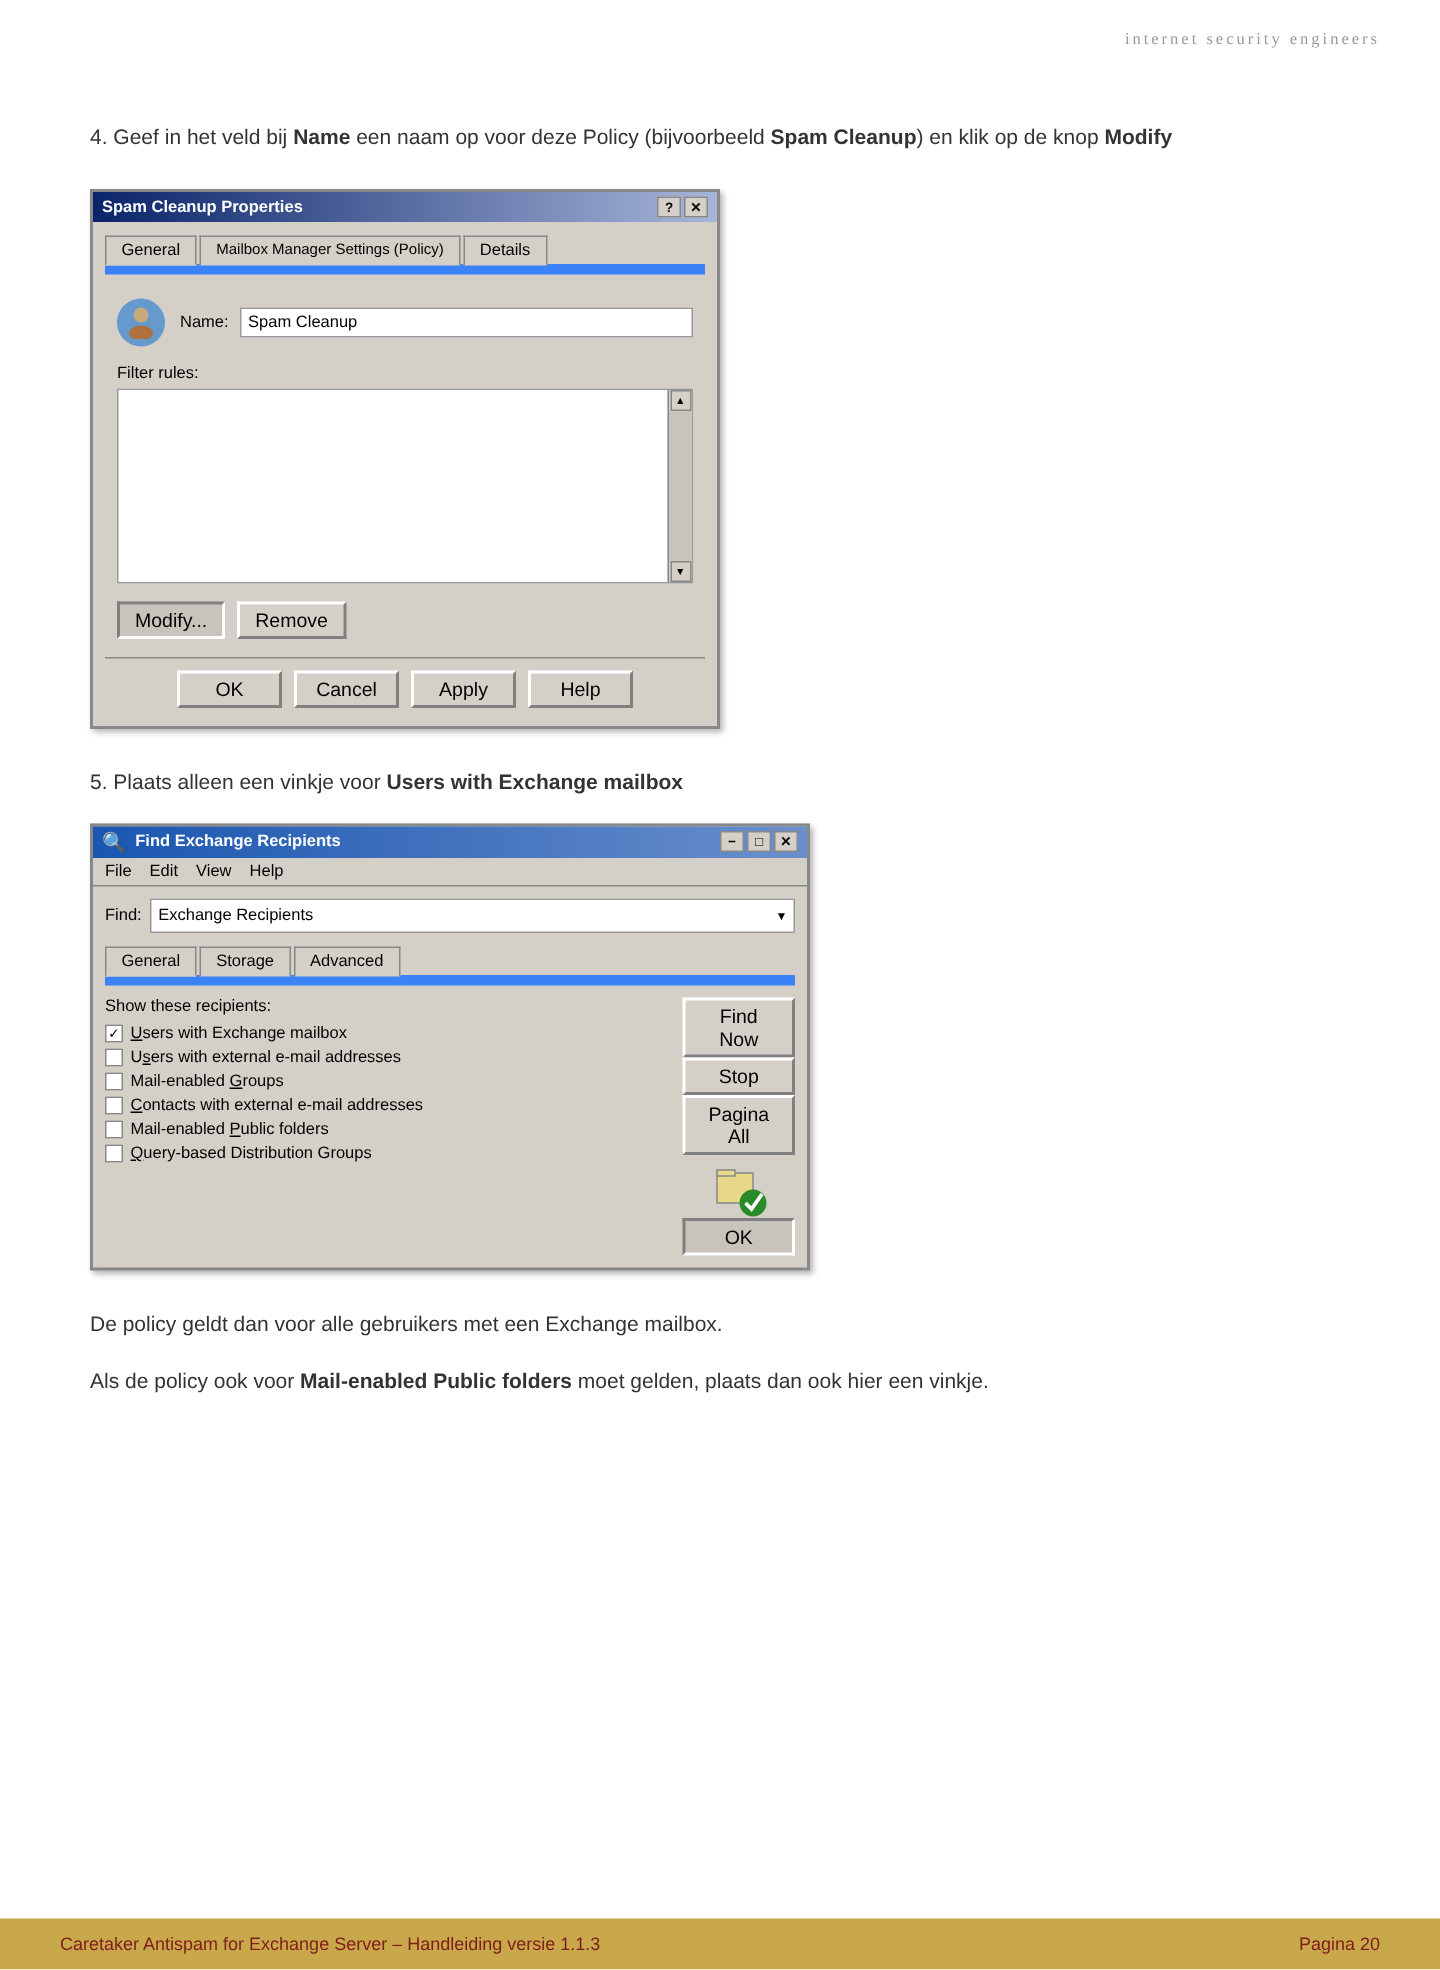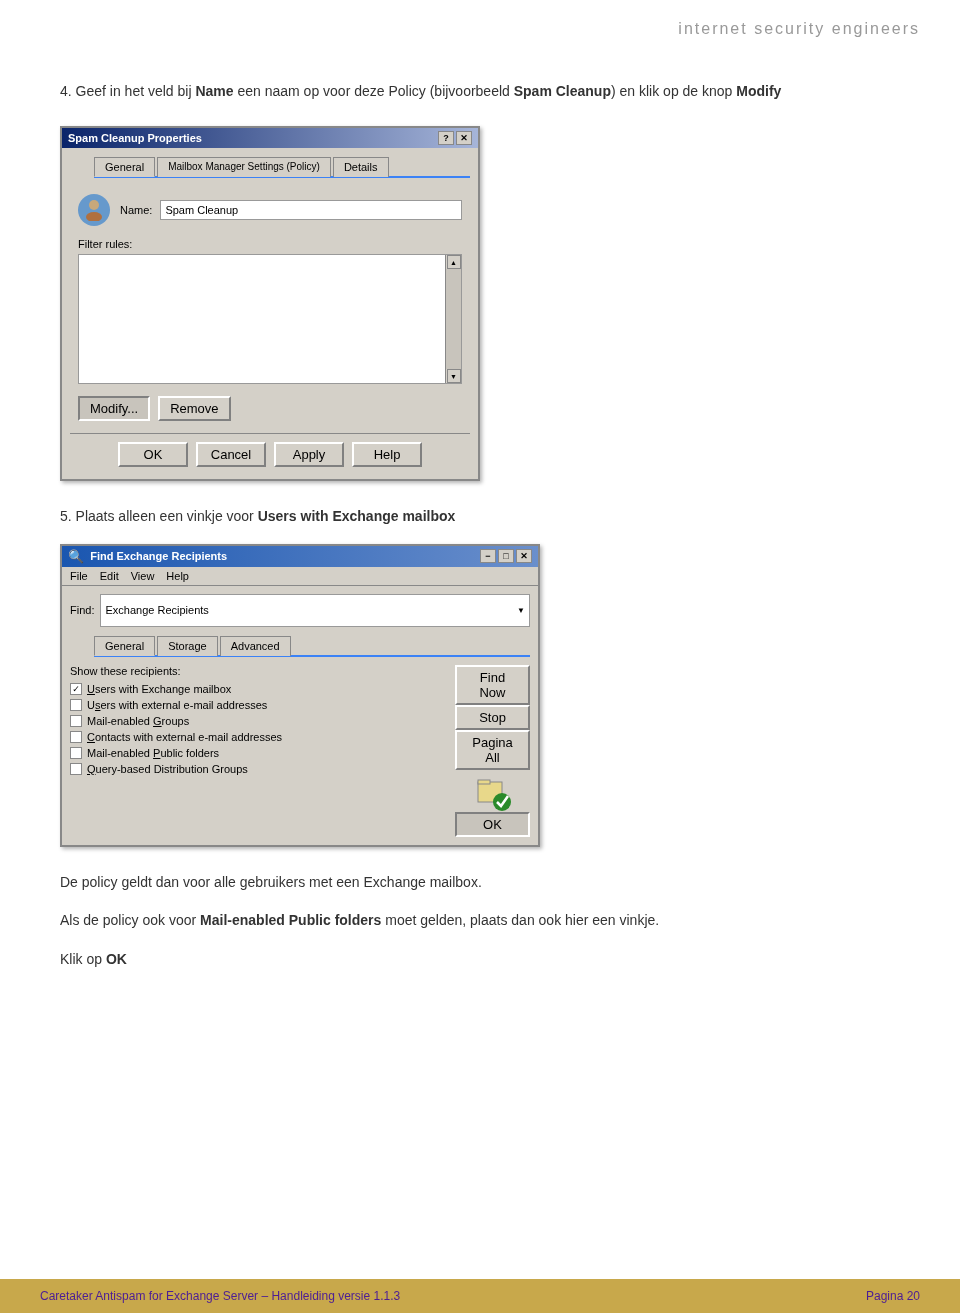--- a/index.html
+++ b/index.html
@@ -21,23 +21,24 @@
       right: 40px;
       text-align: right;
     }
     .logo-title {
       font-size: 28px;
       color: #b5451b;
       font-family: Georgia, serif;
       letter-spacing: 1px;
     }
     .logo-subtitle {
-      font-size: 16px;
+      font-size: 11px;
       color: #999;
       letter-spacing: 2px;
+      font-family: Liberation Serif, serif;
     }
 
     
     .content {
       padding: 80px 60px 80px 60px;
     }
 
     
     .step-text {
       font-size: 14px;
@@ -89,23 +90,22 @@
       font-weight: bold;
     }
 
     .win-body {
       padding: 8px;
     }
 
     
     .win-tabs {
       display: flex;
-      border-bottom: 2px solid #3b82f6;
+      border-bottom: 7px solid #3b82f6;
       margin-bottom: 8px;
-      margin-left: 24px;
     }
     .win-tab {
       padding: 3px 10px;
       border: 1px solid #888;
       border-bottom: none;
       background: #d4d0c8;
       font-size: 11px;
       cursor: pointer;
       margin-right: 2px;
       position: relative;
@@ -250,21 +250,21 @@
       align-items: center;
       margin-bottom: 8px;
       gap: 6px;
     }
     .find-label {
       font-size: 11px;
       white-space: nowrap;
     }
     .find-dropdown {
       flex: 1;
-      height: 33px;
+      height: 23px;
       border: 1px solid #999;
       background: white;
       font-size: 11px;
       padding: 0 4px;
       display: flex;
       align-items: center;
       justify-content: space-between;
     }
     .find-dropdown-arrow {
       font-size: 8px;
@@ -321,21 +321,21 @@
       margin-top: 4px;
     }
 
     
     .footer {
       position: absolute;
       bottom: 0;
       left: 0;
       right: 0;
       background: #c8a84b;
-      color: #4c1d95;
+      color: #7f1d1d;
       padding: 10px 40px;
       display: flex;
       justify-content: space-between;
       align-items: center;
       font-size: 12px;
     }
 
     .section-gap {
       margin-bottom: 24px;
     }
@@ -514,22 +514,19 @@
   <div class="step-text" style="margin-bottom: 16px;">
     <span>De policy geldt dan voor alle gebruikers met een Exchange mailbox.</span>
   </div>
 
   
   <div class="step-text" style="margin-bottom: 16px;">
     <span>Als de policy ook voor </span><strong>Mail-enabled Public folders</strong><span> moet gelden, plaats dan ook hier een vinkje.</span>
   </div>
 
   
-  <div class="step-text">
-    <span>Klik op </span><strong>OK</strong>
-  </div>
 
 </div>
 
 <div class="footer">
   <span>Caretaker Antispam for Exchange Server – Handleiding versie 1.1.3</span>
   <span>Pagina 20</span>
 </div>
 
 </body></html>

